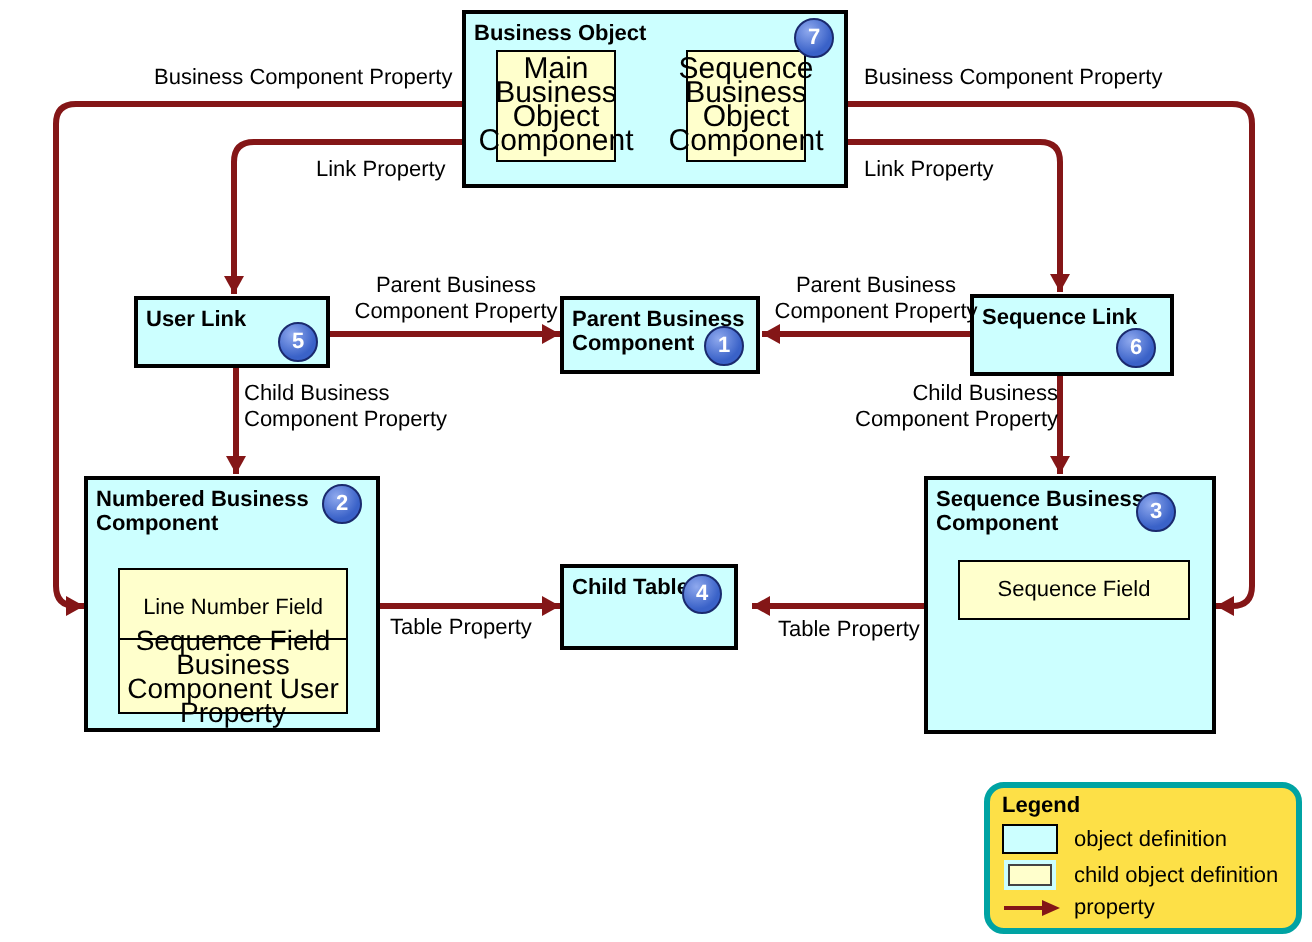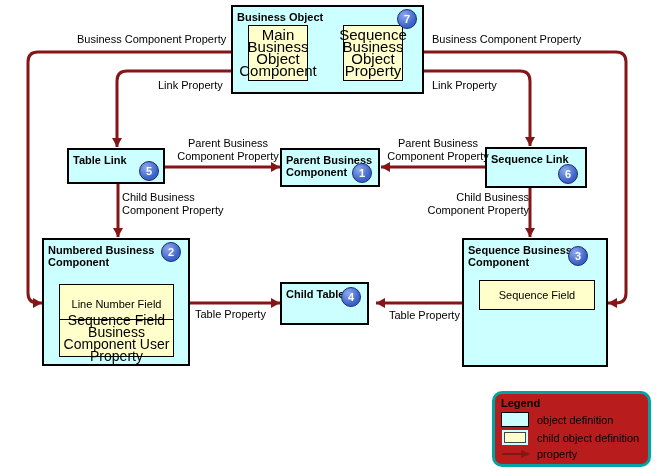--- a/index.html
+++ b/index.html
@@ -32,21 +32,21 @@
     position:absolute;background:var(--child-fill);border:1px solid var(--box-border);
     box-sizing:border-box;display:flex;align-items:center;justify-content:center;
     text-align:center;font-size:15px;line-height:12px;padding:1px;
   }
   .edge-label{
     position:absolute;font-size:11px;line-height:13px;z-index:2;white-space:nowrap;
   }
   .edge-label.wrap{white-space:normal;}
   #legend{
     position:absolute;left:492px;top:391px;width:159px;height:76px;
-    background:#b91c1c;border:3px solid var(--legend-border);border-radius:10px;
+    background:#fde047;border:3px solid var(--legend-border);border-radius:10px;
     box-sizing:border-box;padding:3px 6px;z-index:2;
   }
   #legend .legend-title{font-weight:bold;font-size:11px;margin-bottom:3px;}
   .legend-row{display:flex;align-items:center;margin-bottom:3px;font-size:11px;}
   .swatch-object{width:28px;height:15px;background:var(--object-fill);border:1px solid #000;box-sizing:border-box;margin-right:8px;}
   .swatch-child{width:22px;height:11px;background:var(--child-fill);border:1px solid #444;box-sizing:border-box;margin:2px 11px 2px 3px;box-shadow:0 0 0 2px var(--object-fill);}
   .swatch-arrow{margin-right:6px;}
 </style>
 </head>
 <body>
@@ -68,25 +68,25 @@
     <path class="edge" marker-end="url(#arr)" d="M118,184 V237"></path>
     <path class="edge" marker-end="url(#arr)" d="M530,187 V237"></path>
     <path class="edge" marker-end="url(#arr)" d="M190,303 H280"></path>
     <path class="edge" marker-end="url(#arr)" d="M462,303 H376"></path>
   </svg>
 
   <div class="node" style="left:231px;top:5px;width:193px;height:89px">
     <div class="node-title">Business Object</div>
     <div class="badge" style="top:2px;right:5px">7</div>
     <div class="child-box" style="left:15px;top:18px;width:60px;height:56px">Main Business Object Component</div>
-    <div class="child-box" style="left:110px;top:18px;width:60px;height:56px">Sequence Business Object Property</div>
+    <div class="child-box" style="left:110px;top:18px;width:60px;height:56px">Sequence Business Object Component</div>
   </div>
 
   <div class="node" style="left:67px;top:148px;width:98px;height:36px">
-    <div class="node-title">Table Link</div>
+    <div class="node-title">User Link</div>
     <div class="badge" style="bottom:1px;right:4px">5</div>
   </div>
 
   <div class="node" style="left:280px;top:148px;width:100px;height:39px">
     <div class="node-title">Parent Business Component</div>
     <div class="badge" style="bottom:2px;right:6px">1</div>
   </div>
 
   <div class="node" style="left:485px;top:147px;width:102px;height:41px">
     <div class="node-title">Sequence Link</div>

